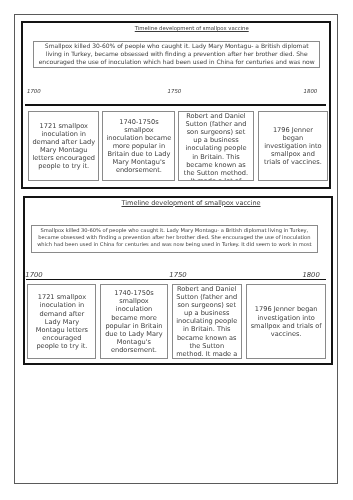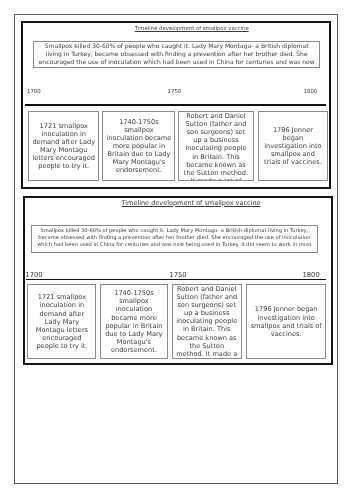--- a/index.html
+++ b/index.html
@@ -26,21 +26,21 @@
                 font-size:6px;line-height:8.12px;padding:1.1px 2px 0 2px;}
   #tl1 .dtxt{height:24.4px;}
   #tl2 .tl-desc{left:6.3px;top:27.7px;width:287px;height:27.7px;
                 font-size:5.15px;line-height:6.95px;padding:1.9px 2px 0 2px;}
   #tl2 .dtxt{height:20.9px;}
 
   .axis{position:absolute;height:1.7px;background:#121212;}
   #tl1 .axis{left:2.45px;top:81.3px;width:300.3px;}
   #tl2 .axis{left:1.05px;top:81px;width:300.3px;}
 
-  .yr{position:absolute;color:#3a3a3a;white-space:nowrap;}
+  .yr{position:absolute;color:#3a3a3a;white-space:nowrap;font-style:italic;}
   #tl1 .yr{font-size:5.4px;top:65.7px;}
   #tl2 .yr{font-size:6.85px;top:73.2px;}
 
   .ev{position:absolute;border:0.8px solid #8a8a8a;box-sizing:border-box;
       color:#3d3d3d;overflow:hidden;}
   .ev > span{display:table;table-layout:fixed;width:100%;height:100%;
              text-align:center;font-size:6.6px;line-height:8.1px;}
   .ev > span > span{display:table-cell;vertical-align:middle;}
   #tl1 .ev{top:88.2px;height:70.3px;}
   #tl2 .ev{top:86.5px;height:75.3px;}

